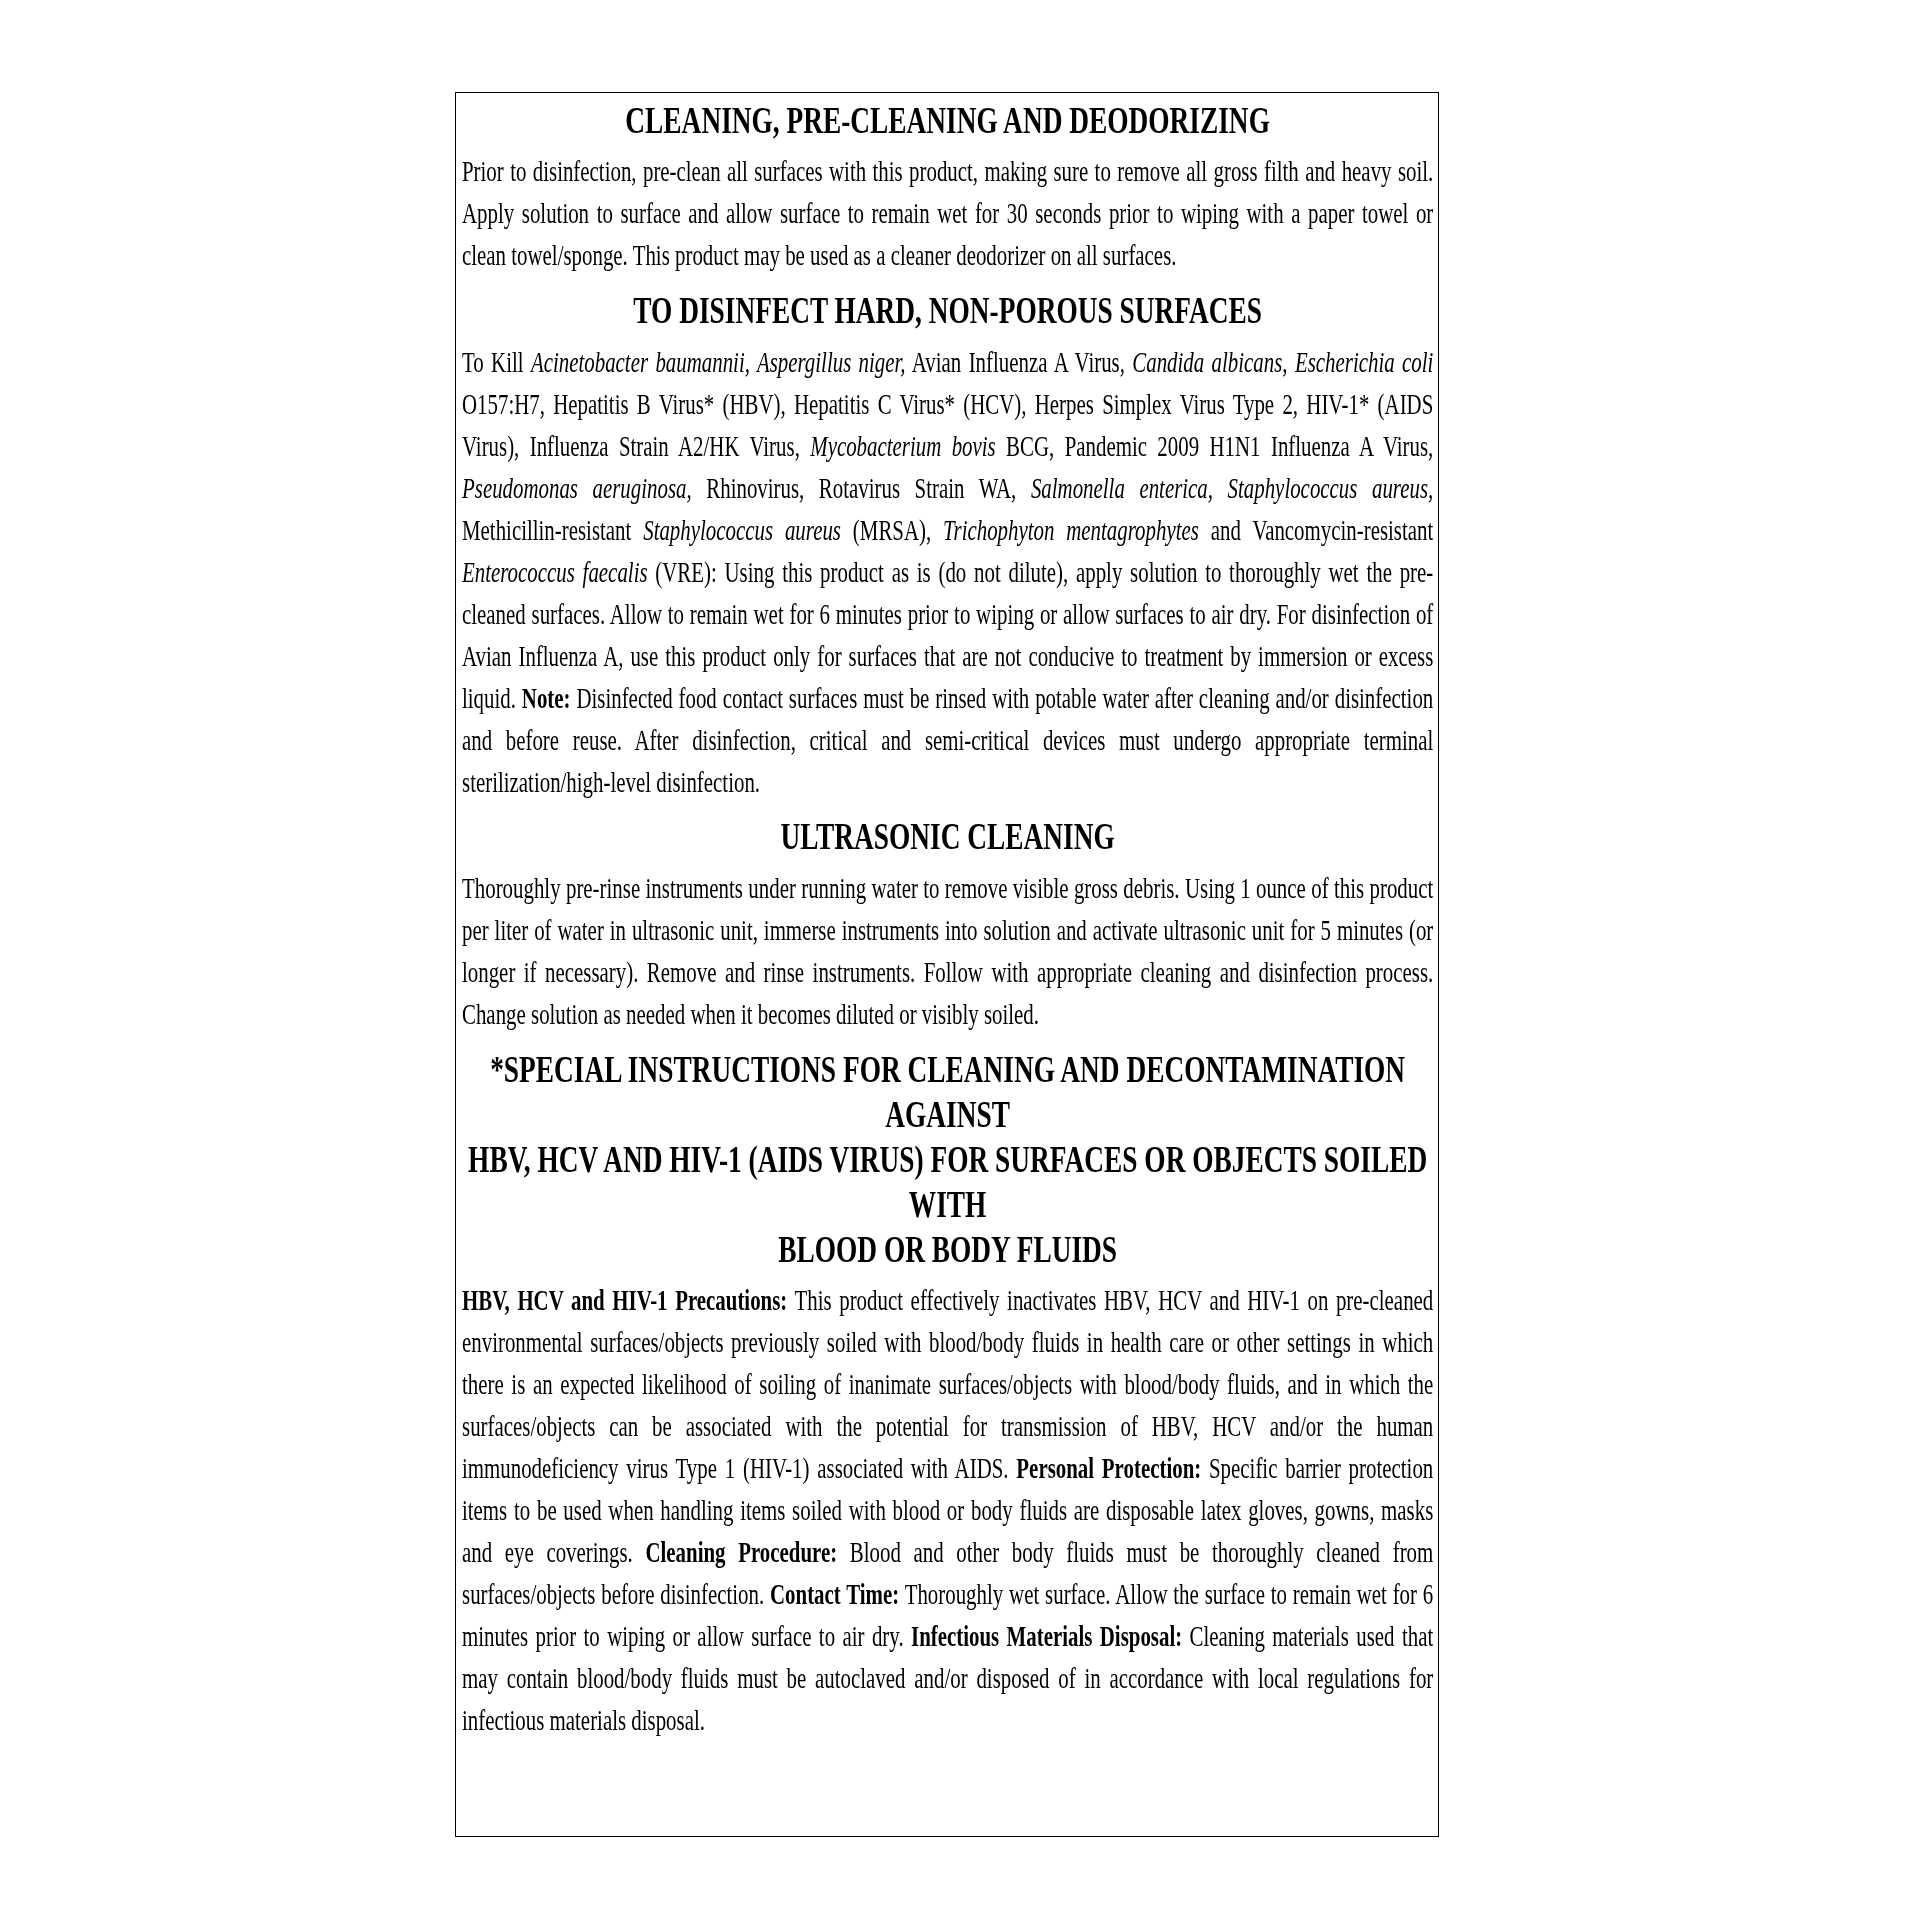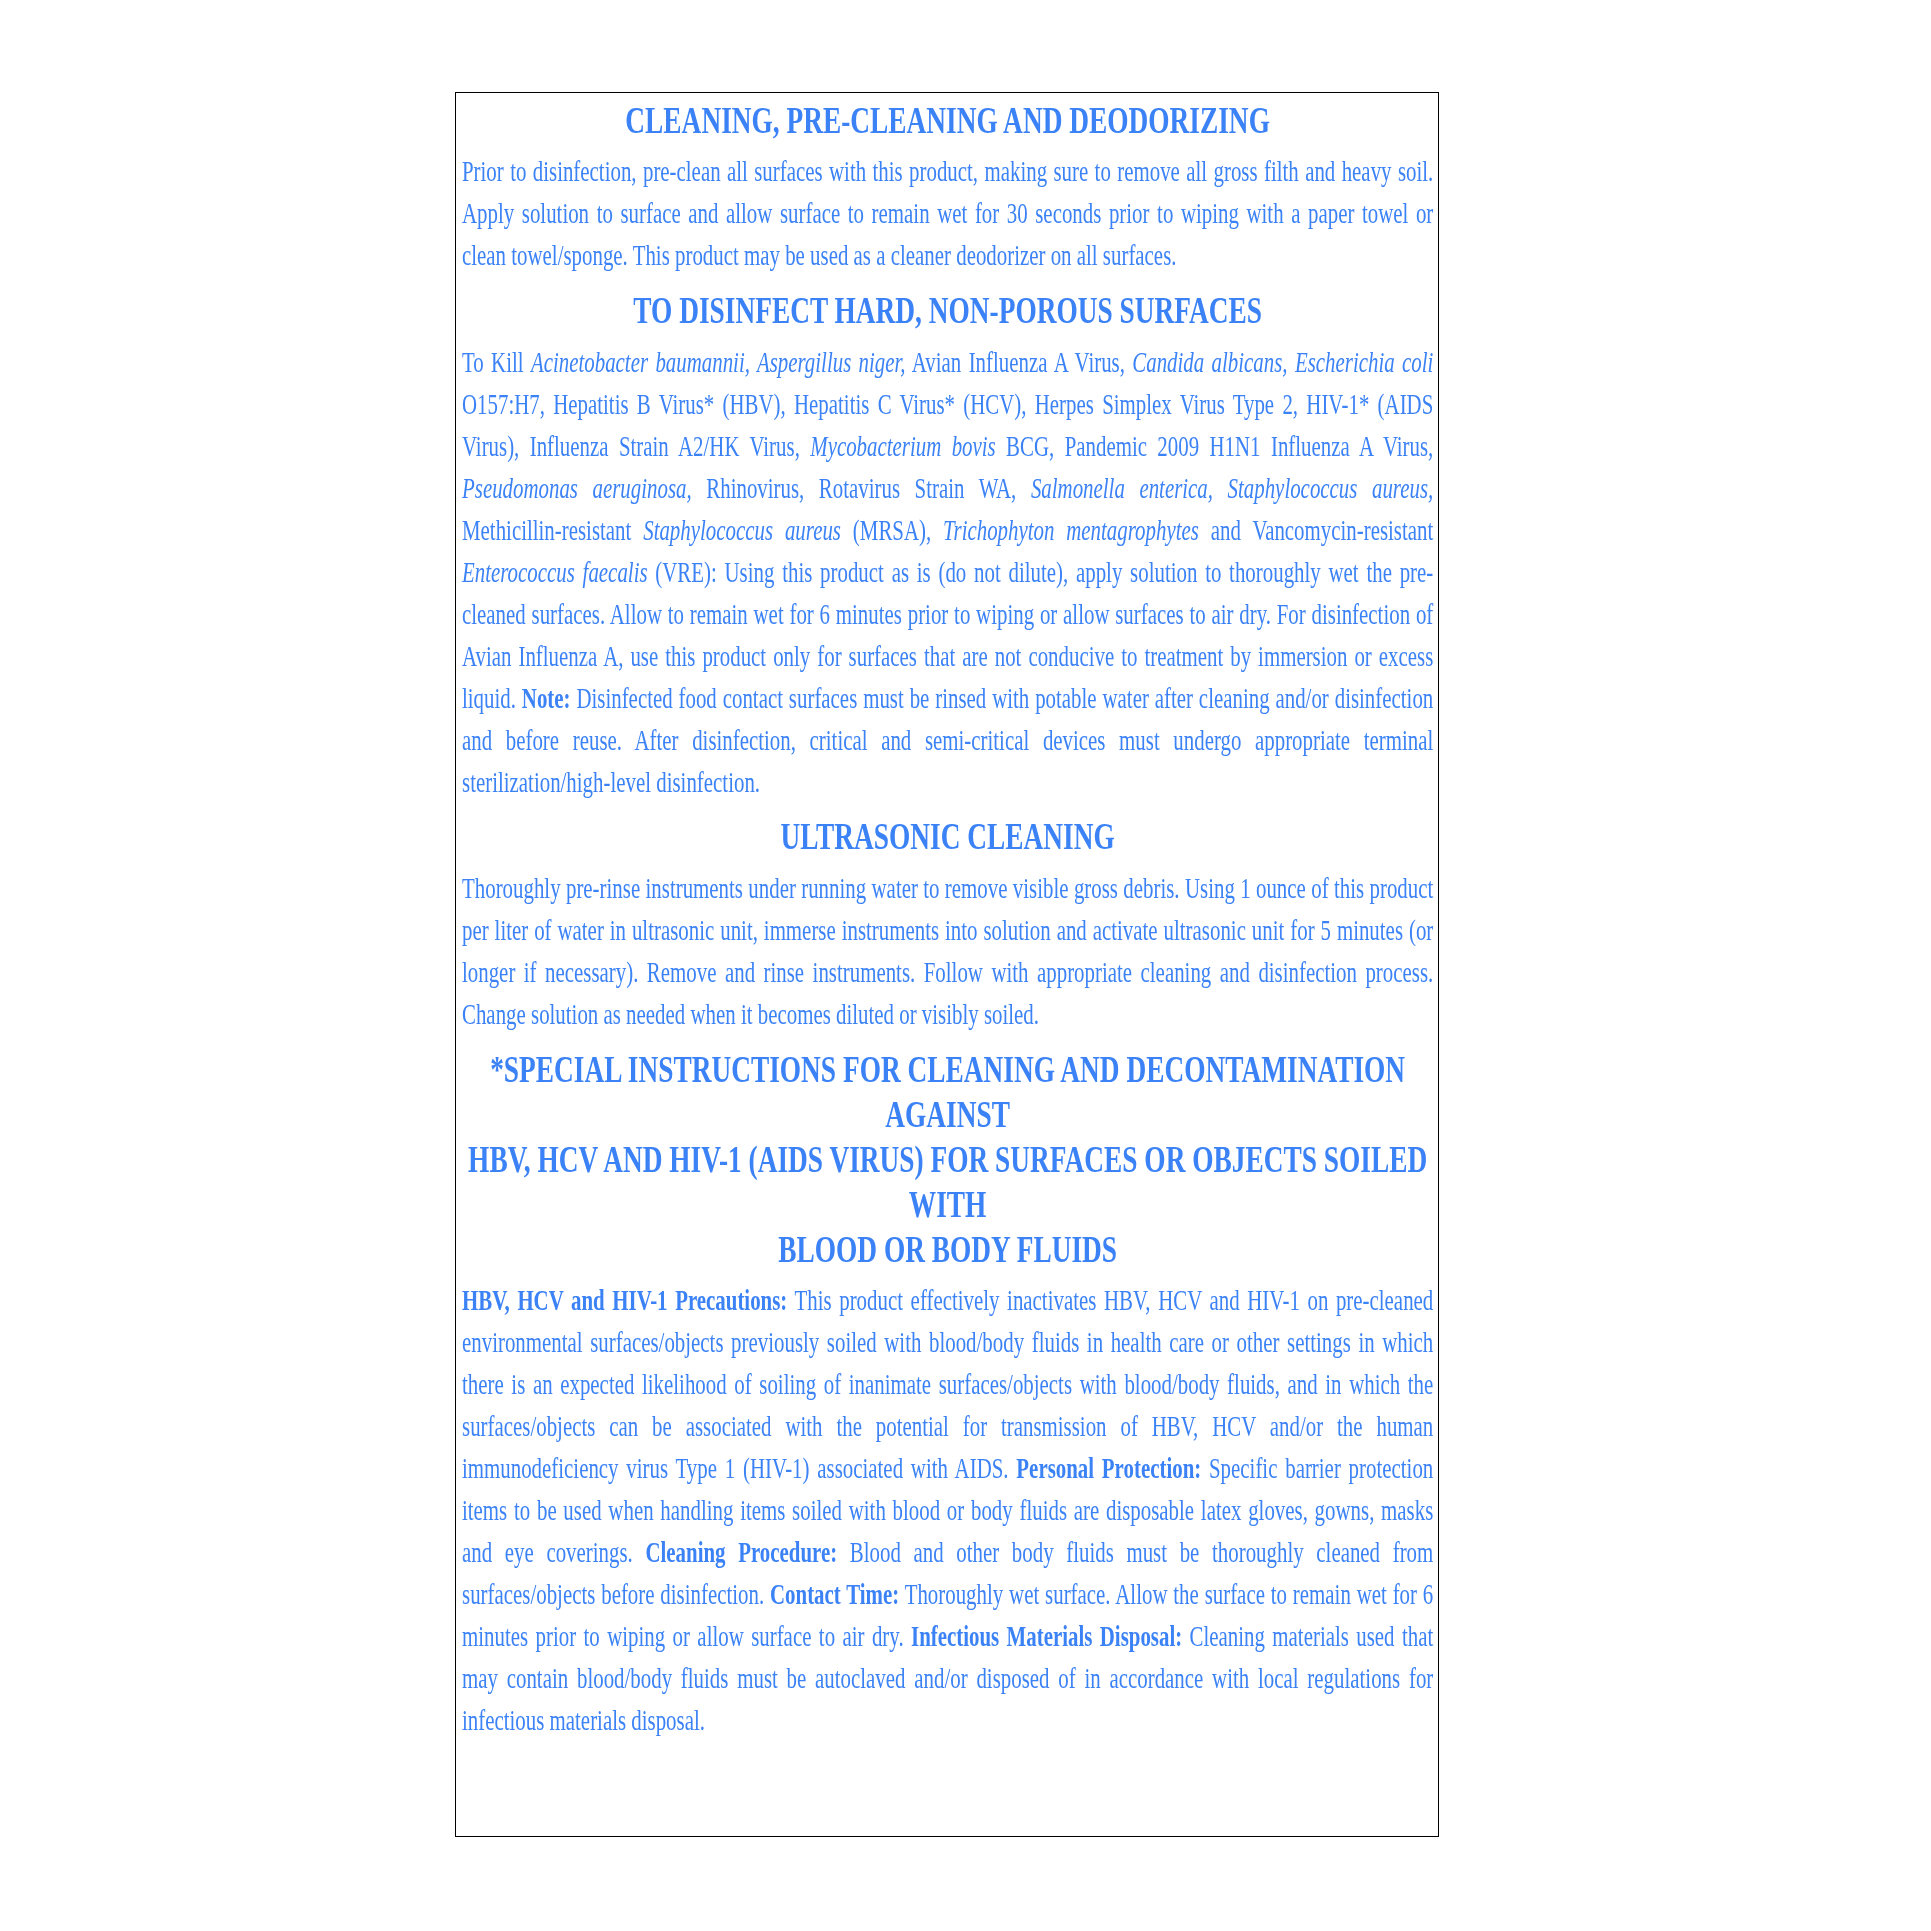--- a/index.html
+++ b/index.html
@@ -9,21 +9,21 @@
     width: 1931px;
     height: 1931px;
     overflow: hidden;
   }
   .page {
     position: relative;
     width: 1931px;
     height: 1931px;
     background: #ffffff;
     font-family: "Liberation Serif", "DejaVu Serif", serif;
-    color: #3b82f6;
+    color: #000000;
   }
   .label-panel {
     position: absolute;
     left: 455px;
     top: 92px;
     width: 984px;
     height: 1745px;
     border: 1.9px solid #000000;
     box-sizing: border-box;
     background: #ffffff;

